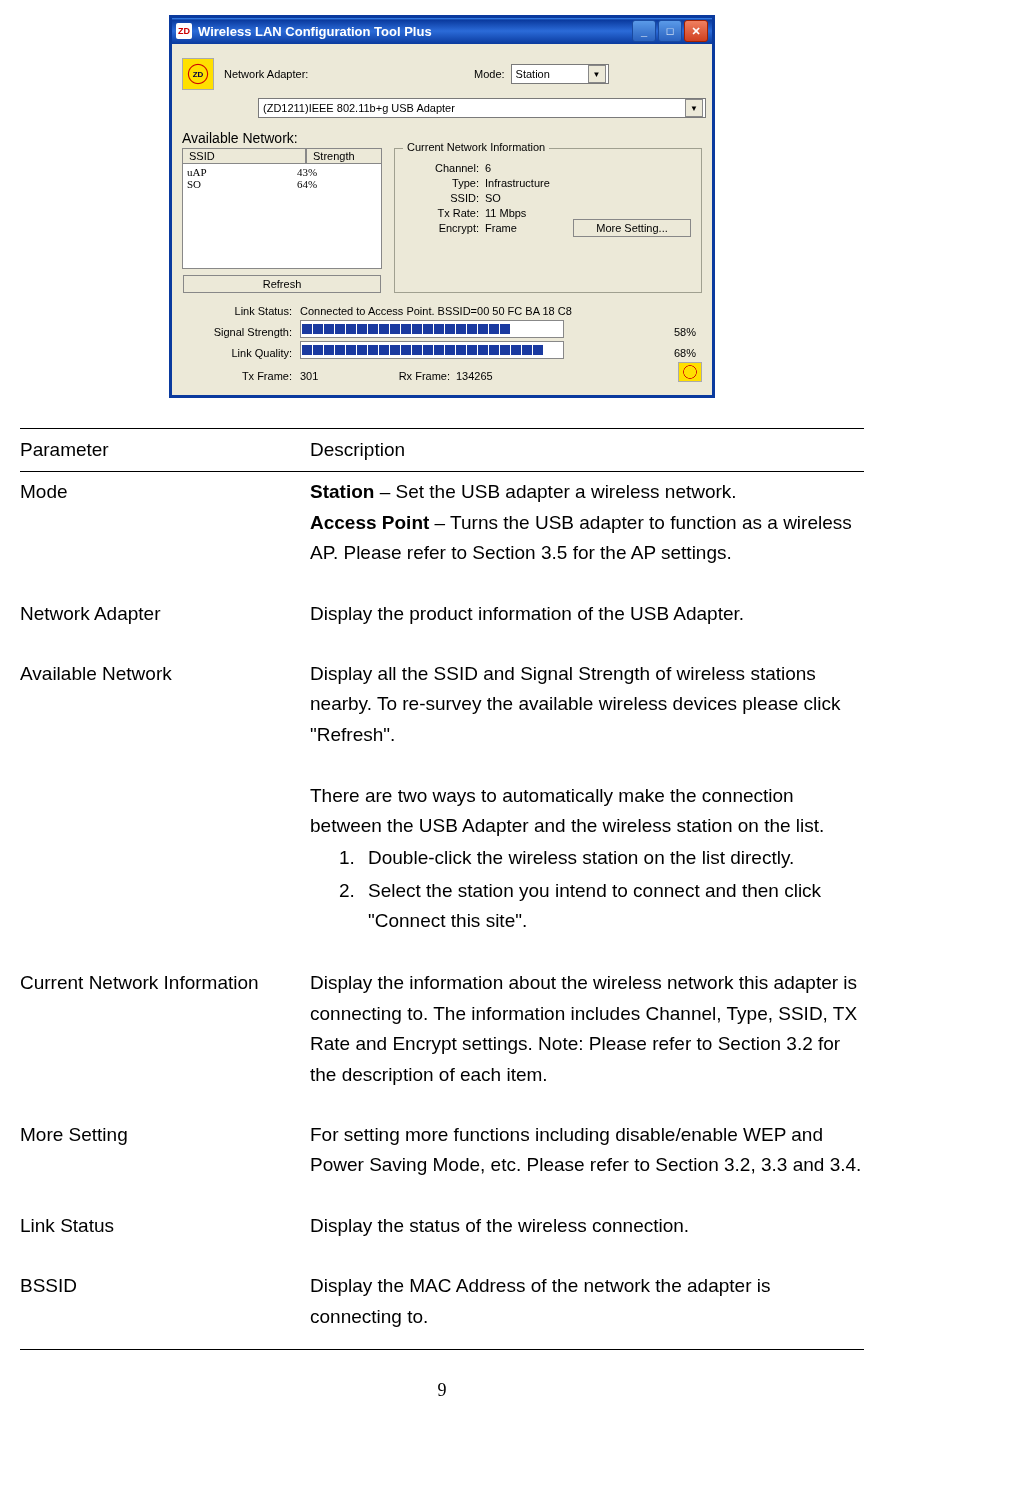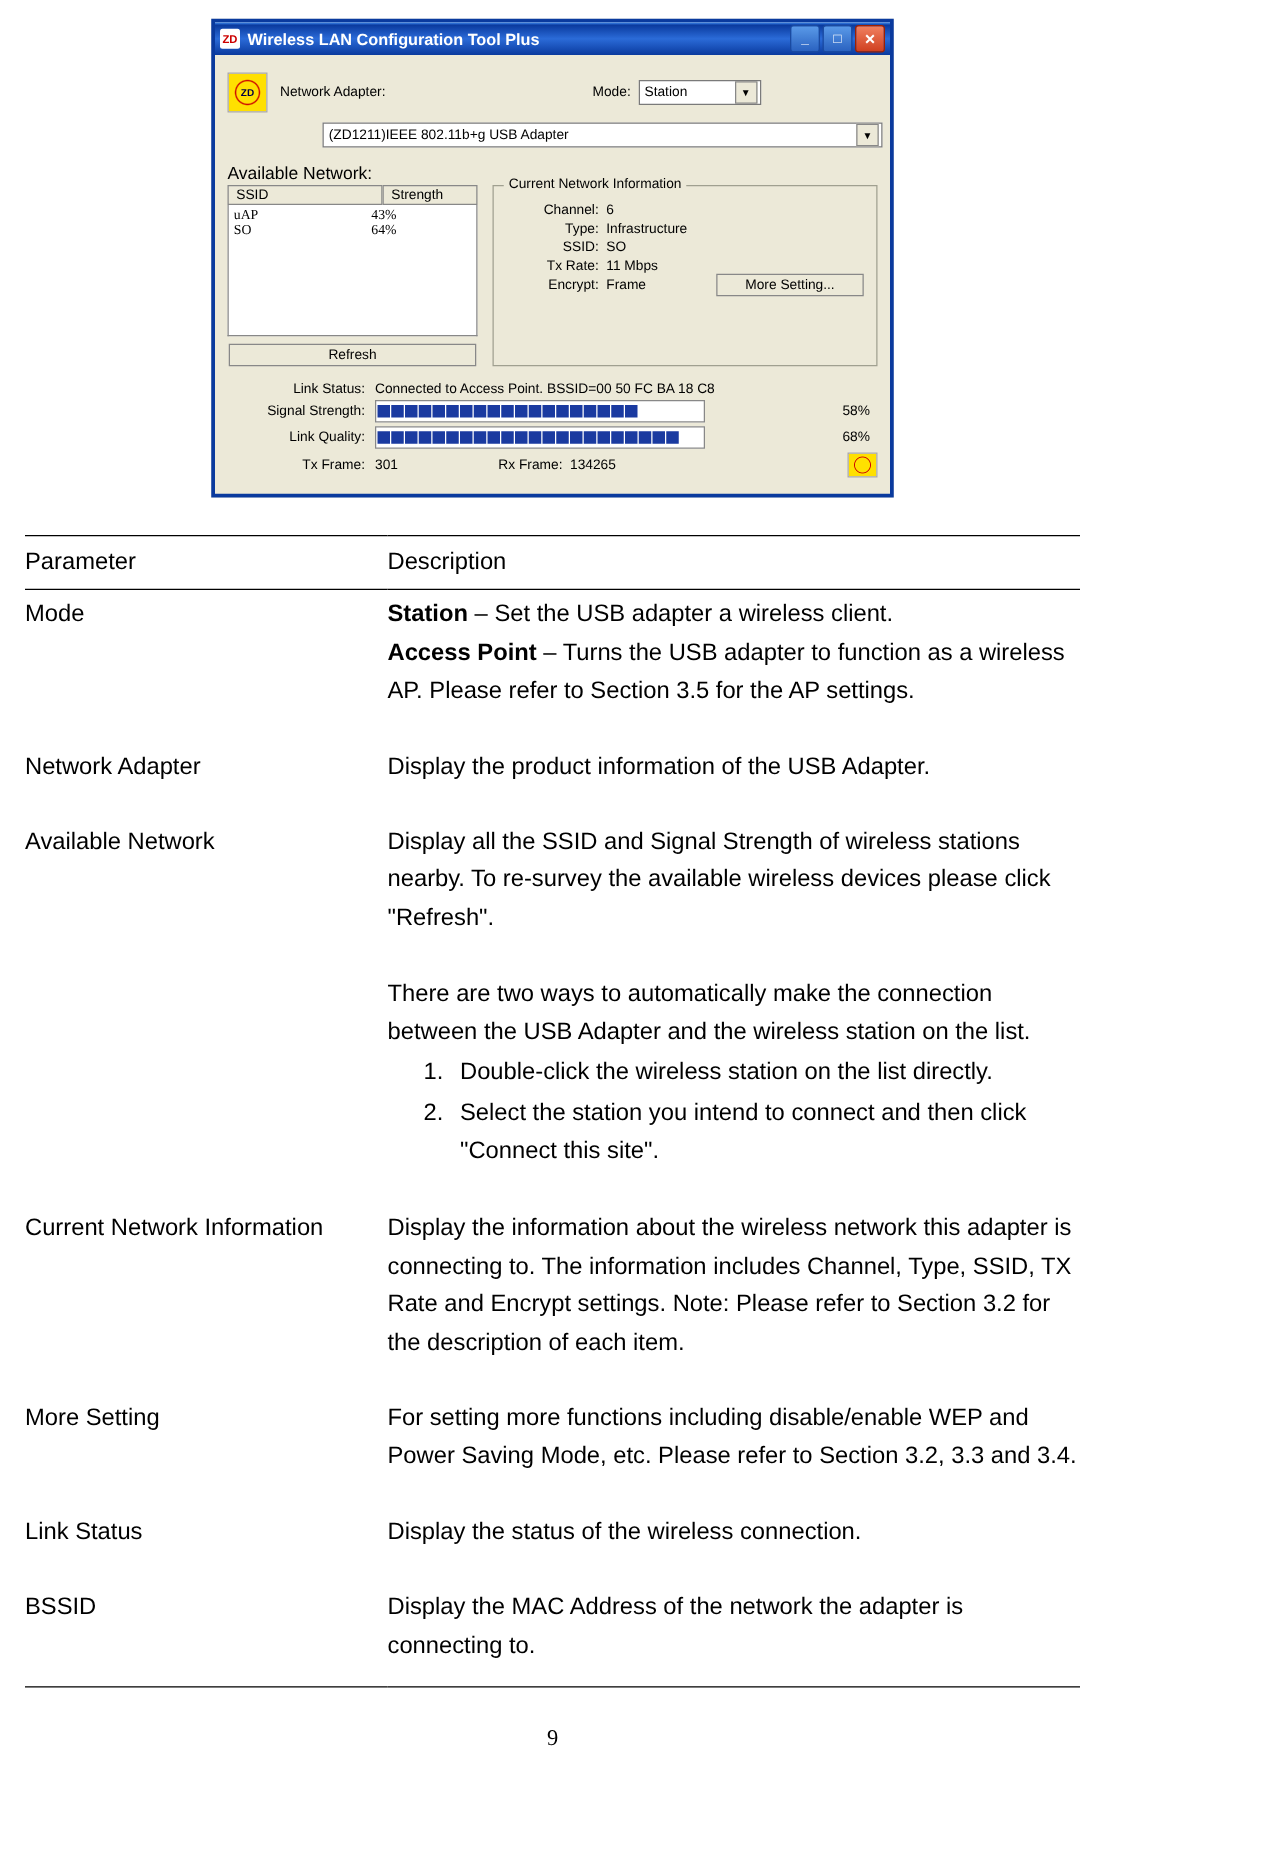--- a/index.html
+++ b/index.html
@@ -120,21 +120,21 @@
   }
   .groupbox .legend {
     position:absolute; top:-8px; left:8px;
     background:#ece9d8; padding:0 4px;
     font-size:11px;
   }
   .info-row { display:flex; margin:3px 0; font-size:11px;}
   .info-row .k { width:74px; text-align:right; margin-right:6px;}
   .more-btn { margin-left:auto; margin-top:-18px; padding:2px 8px;}
   .status-block { margin-top:12px; font-size:11px;}
-  .srow { display:flex; align-items:center; margin:3px 0;}
+  .srow { display:flex; align-items:flex-end; margin:3px 0;}
   .srow .sk { width:110px; text-align:right; margin-right:8px;}
   .bar {
     width: 260px; height:14px;
     border:1px solid #888; background:#fff;
     display:flex; align-items:center; padding:1px;
     gap:1px;
   }
   .seg { width:10px; height:10px; background:#1a3aa0; }
   .pct { margin-left:auto; margin-right:6px;}
   .bottom-logo {
@@ -301,21 +301,21 @@
 
   <table class="ptable">
     <tbody>
         <tr class="hdr">
       <td class="pcol">Parameter</td>
       <td>Description</td>
     </tr>
     <tr>
       <td class="pcol">Mode</td>
       <td>
-        <b>Station</b><span> – Set the USB adapter a wireless client.</span><br>
+        <b>Station</b><span> – Set the USB adapter a wireless network.</span><br>
         <b>Access Point</b><span> – Turns the USB adapter to function as a wireless AP. Please refer to Section 3.5 for the AP settings.</span>
       </td>
     </tr>
     <tr>
           <td colspan="2" style="height:10px;"></td>
         </tr>
     <tr>
       <td class="pcol">Network Adapter</td>
       <td>Display the product information of the USB Adapter.</td>
     </tr>

